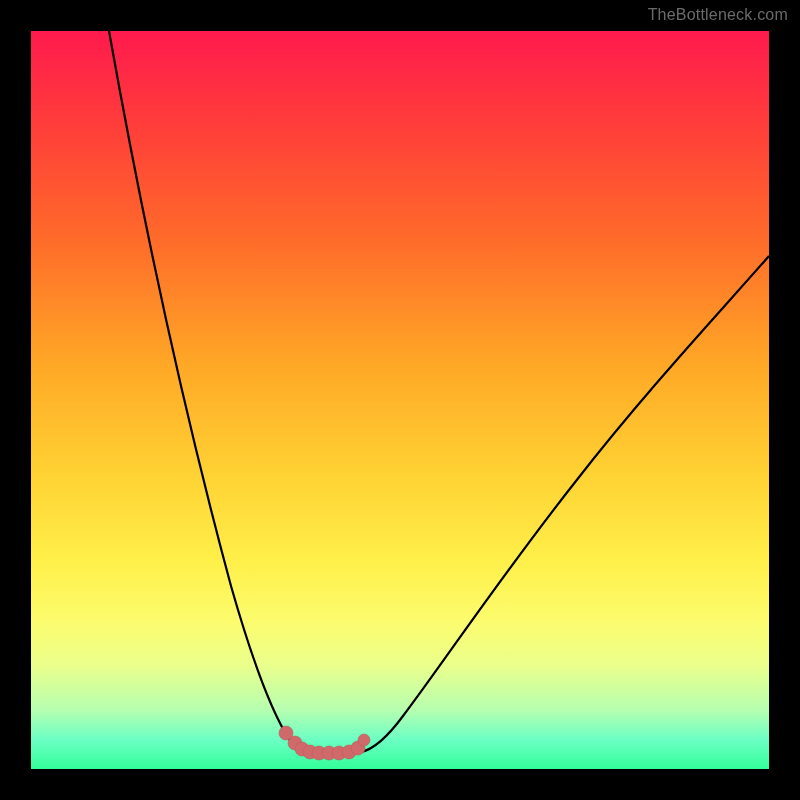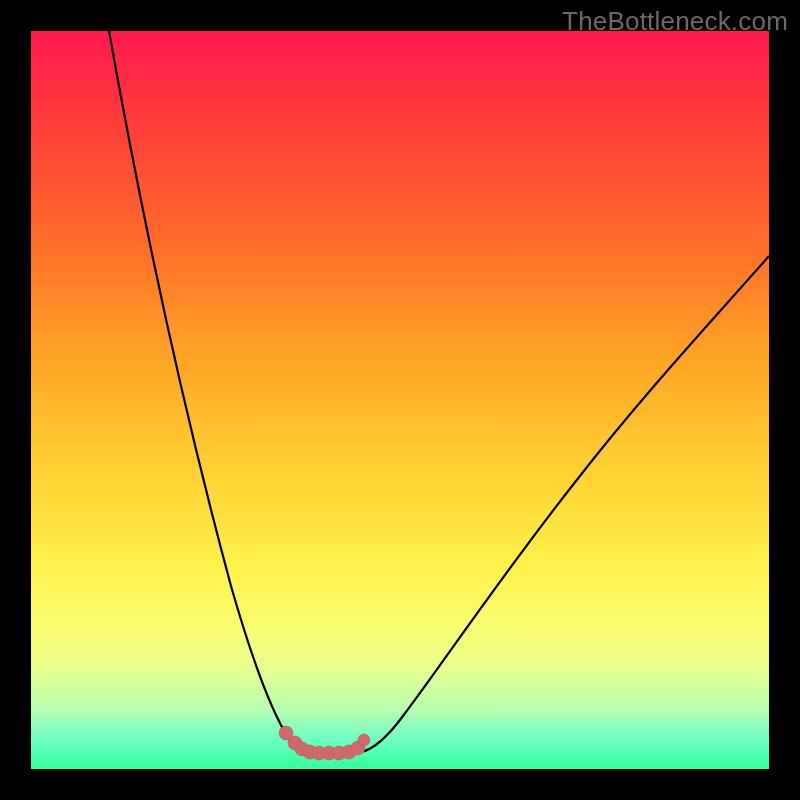--- a/index.html
+++ b/index.html
@@ -29,21 +29,21 @@
       #b6ffb0 92%,
       #6cffc4 96%,
       #33ff99 100%
     );
   }
   .watermark {
     position: absolute;
     top: 6px;
     right: 12px;
     color: #6a6a6a;
-    font-size: 26px;
+    font-size: 16px;
     letter-spacing: 0.2px;
     font-weight: 500;
     z-index: 5;
   }
   svg.curves {
     position: absolute;
     left: 0;
     top: 0;
     width: 738px;
     height: 738px;

